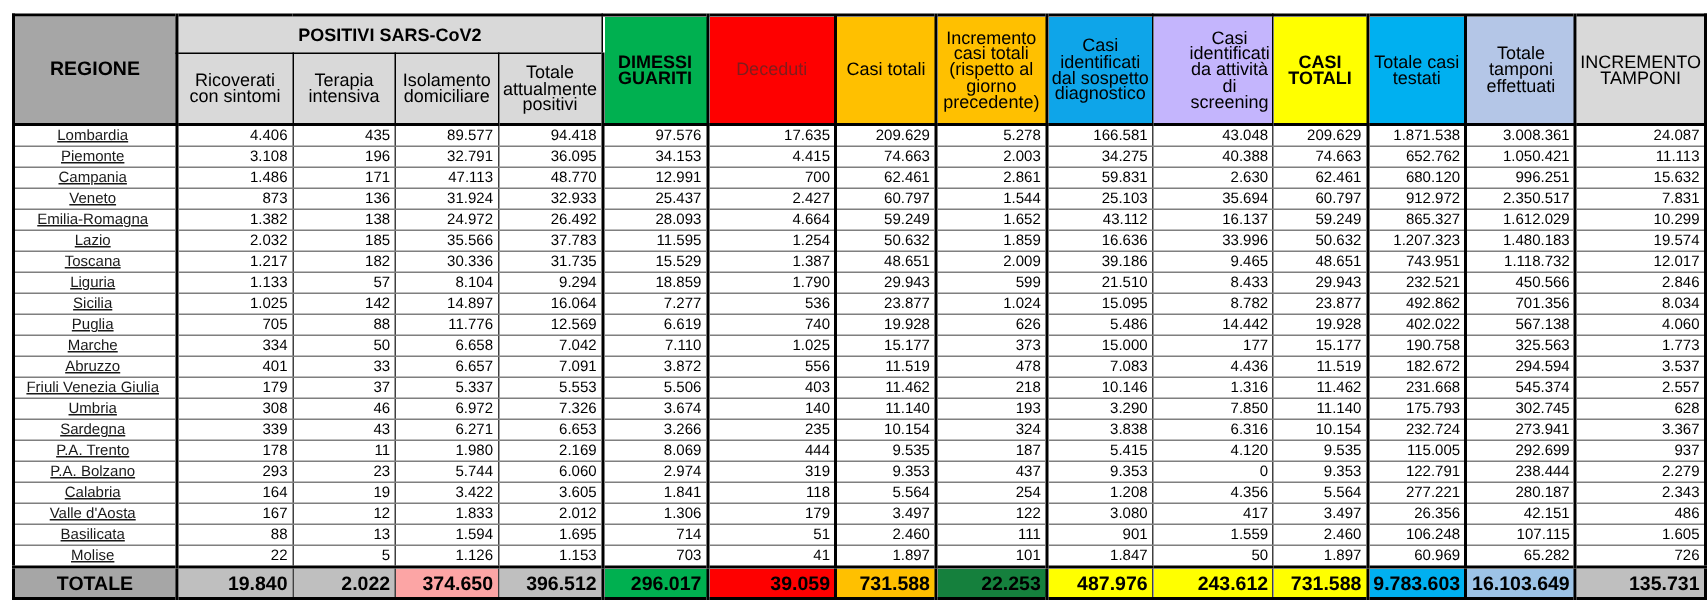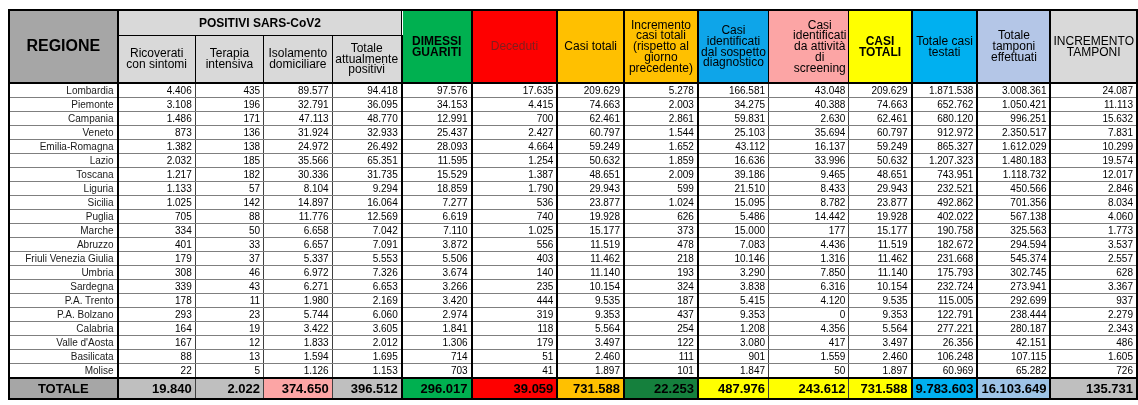--- a/index.html
+++ b/index.html
@@ -11,37 +11,37 @@
   .table-wrap{position:absolute;left:8px;top:9px;}
   table{border-collapse:collapse;table-layout:fixed;border:2px solid #000;}
   th,td{overflow:hidden;margin:0;}
   
   thead th{
     background:#d9d9d9;font-weight:normal;font-size:12px;line-height:10.8px;
     text-align:center;vertical-align:middle;padding:1px 2px;
     border:1px solid #000;white-space:normal;
   }
   thead th.region-h{
-    background:#a6a6a6;font-weight:bold;font-size:16px;
+    background:#a6a6a6;font-weight:bold;font-size:13px;
     border-right:2px solid #000;border-bottom:2px solid #000;
   }
   thead th.group-h{
     font-weight:bold;font-size:12px;border-bottom:1px solid #000;background:#d9d9d9;
   }
   thead th.sub-h{border-bottom:2px solid #000;height:44px;}
   thead th.span2{border-bottom:2px solid #000;}
   thead tr.r1 th{height:22px;}
   
   tbody td{
     background:#fff;font-size:10px;height:13px;padding:0 3px;
     border-right:1px solid #404040;border-bottom:1px solid #7f7f7f;
     white-space:nowrap;vertical-align:middle;
   }
   td.num{text-align:right;font-variant-numeric:tabular-nums;}
-  td.region{text-align:right;padding-left:0;color:#1a1a1a;}
+  td.region{text-align:center;padding-left:0;color:#1a1a1a;text-decoration:underline;}
   
   .bR2{border-right:2px solid #000 !important;}
   
   tr.total td{
     font-weight:bold;font-size:13px;height:19px;
     border-top:2px solid #000;border-bottom:none;
   }
   tr.total td.total-label{background:#a6a6a6;text-align:center;padding:0;}
   
 </style>
@@ -70,21 +70,21 @@
     <thead>
       <tr class="r1">
         <th class="region-h" rowspan="2">REGIONE</th>
         <th class="group-h" colspan="4">POSITIVI SARS-CoV2</th>
 
       <th rowspan="2" class="span2" style="background: rgb(0, 176, 80); font-weight: bold; border-right: 2px solid rgb(0, 0, 0);">DIMESSI GUARITI</th>
           <th rowspan="2" class="span2" style="background: rgb(254, 0, 0); color: rgb(127, 29, 29); border-right: 2px solid rgb(0, 0, 0);">Deceduti</th>
           <th rowspan="2" class="span2" style="background: rgb(255, 192, 0); border-right: 2px solid rgb(0, 0, 0);">Casi totali</th>
           <th rowspan="2" class="span2" style="background: rgb(255, 192, 0); border-right: 2px solid rgb(0, 0, 0);">Incremento casi totali (rispetto al giorno precedente)</th>
           <th rowspan="2" class="span2" style="background: #0ea5e9;">Casi identificati dal sospetto diagnostico</th>
-          <th rowspan="2" class="span2" style="background: #fca5a5; padding-left: 24px;">Casi identificati da attività di screening</th>
+          <th rowspan="2" class="span2" style="background: #c4b5fd; padding-left: 24px;">Casi identificati da attività di screening</th>
           <th rowspan="2" class="span2" style="background: rgb(255, 255, 0); font-weight: bold; border-right: 2px solid rgb(0, 0, 0);">CASI TOTALI</th>
           <th rowspan="2" class="span2" style="background: rgb(0, 176, 240); border-right: 2px solid rgb(0, 0, 0);">Totale casi testati</th>
           <th rowspan="2" class="span2" style="background: rgb(180, 198, 231); border-right: 2px solid rgb(0, 0, 0);">Totale tamponi effettuati</th>
           <th rowspan="2" class="span2" style="background: rgb(217, 217, 217);">INCREMENTO TAMPONI</th>
         </tr>
       <tr class="r2">
 
       <th class="sub-h" style="background: rgb(217, 217, 217);">Ricoverati con sintomi</th>
           <th class="sub-h" style="background: rgb(217, 217, 217);">Terapia intensiva</th>
           <th class="sub-h" style="background: rgb(217, 217, 217);">Isolamento domiciliare</th>
@@ -175,21 +175,21 @@
           <td class="num bR2">59.249</td>
           <td class="num bR2">865.327</td>
           <td class="num bR2">1.612.029</td>
           <td class="num">10.299</td>
         </tr>
         <tr>
           <td class="region bR2">Lazio</td>
           <td class="num">2.032</td>
           <td class="num">185</td>
           <td class="num">35.566</td>
-          <td class="num bR2">65.351</td>
+          <td class="num bR2">37.783</td>
           <td class="num bR2">11.595</td>
           <td class="num bR2">1.254</td>
           <td class="num bR2">50.632</td>
           <td class="num bR2">1.859</td>
           <td class="num">16.636</td>
           <td class="num">33.996</td>
           <td class="num bR2">50.632</td>
           <td class="num bR2">1.207.323</td>
           <td class="num bR2">1.480.183</td>
           <td class="num">19.574</td>
@@ -346,21 +346,21 @@
           <td class="num bR2">232.724</td>
           <td class="num bR2">273.941</td>
           <td class="num">3.367</td>
         </tr>
         <tr>
           <td class="region bR2">P.A. Trento</td>
           <td class="num">178</td>
           <td class="num">11</td>
           <td class="num">1.980</td>
           <td class="num bR2">2.169</td>
-          <td class="num bR2">3.420</td>
+          <td class="num bR2">8.069</td>
           <td class="num bR2">444</td>
           <td class="num bR2">9.535</td>
           <td class="num bR2">187</td>
           <td class="num">5.415</td>
           <td class="num">4.120</td>
           <td class="num bR2">9.535</td>
           <td class="num bR2">115.005</td>
           <td class="num bR2">292.699</td>
           <td class="num">937</td>
         </tr>

